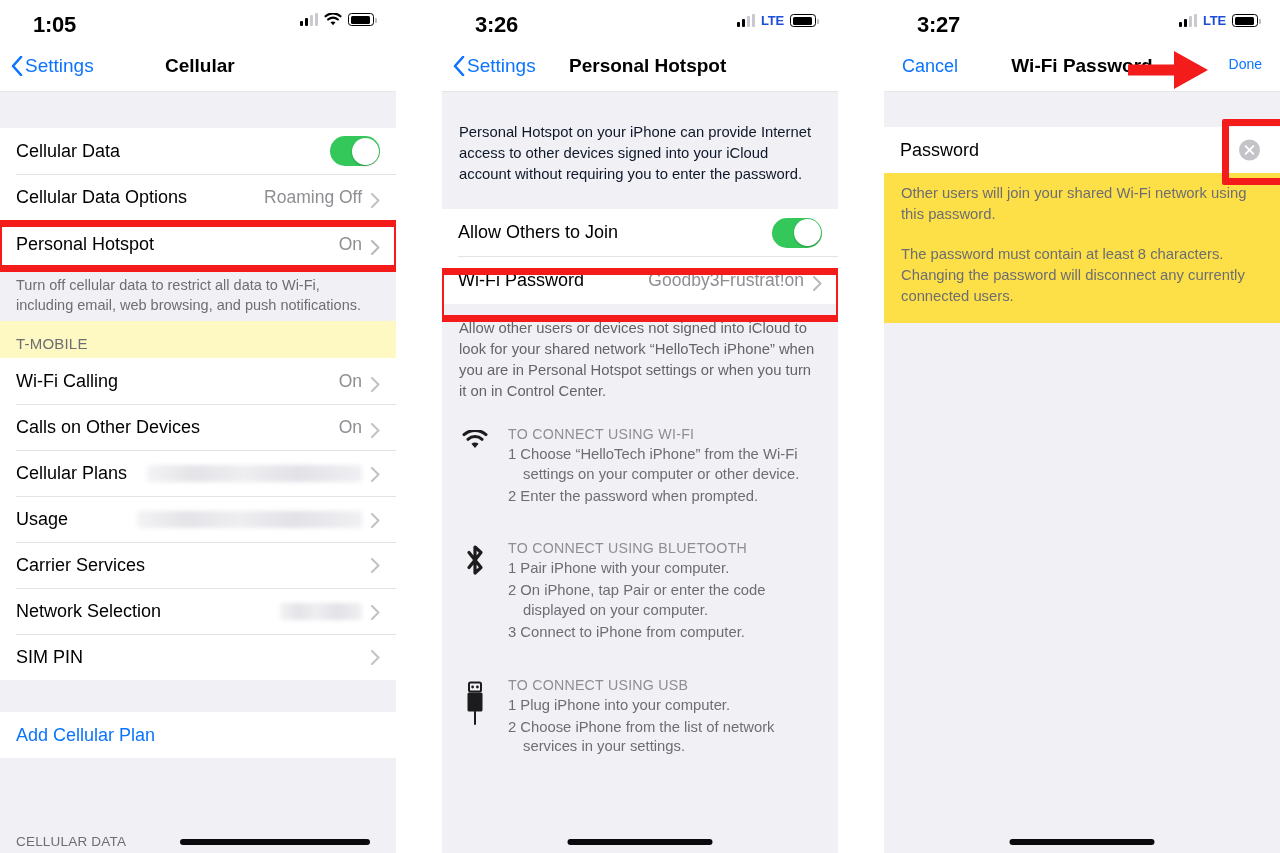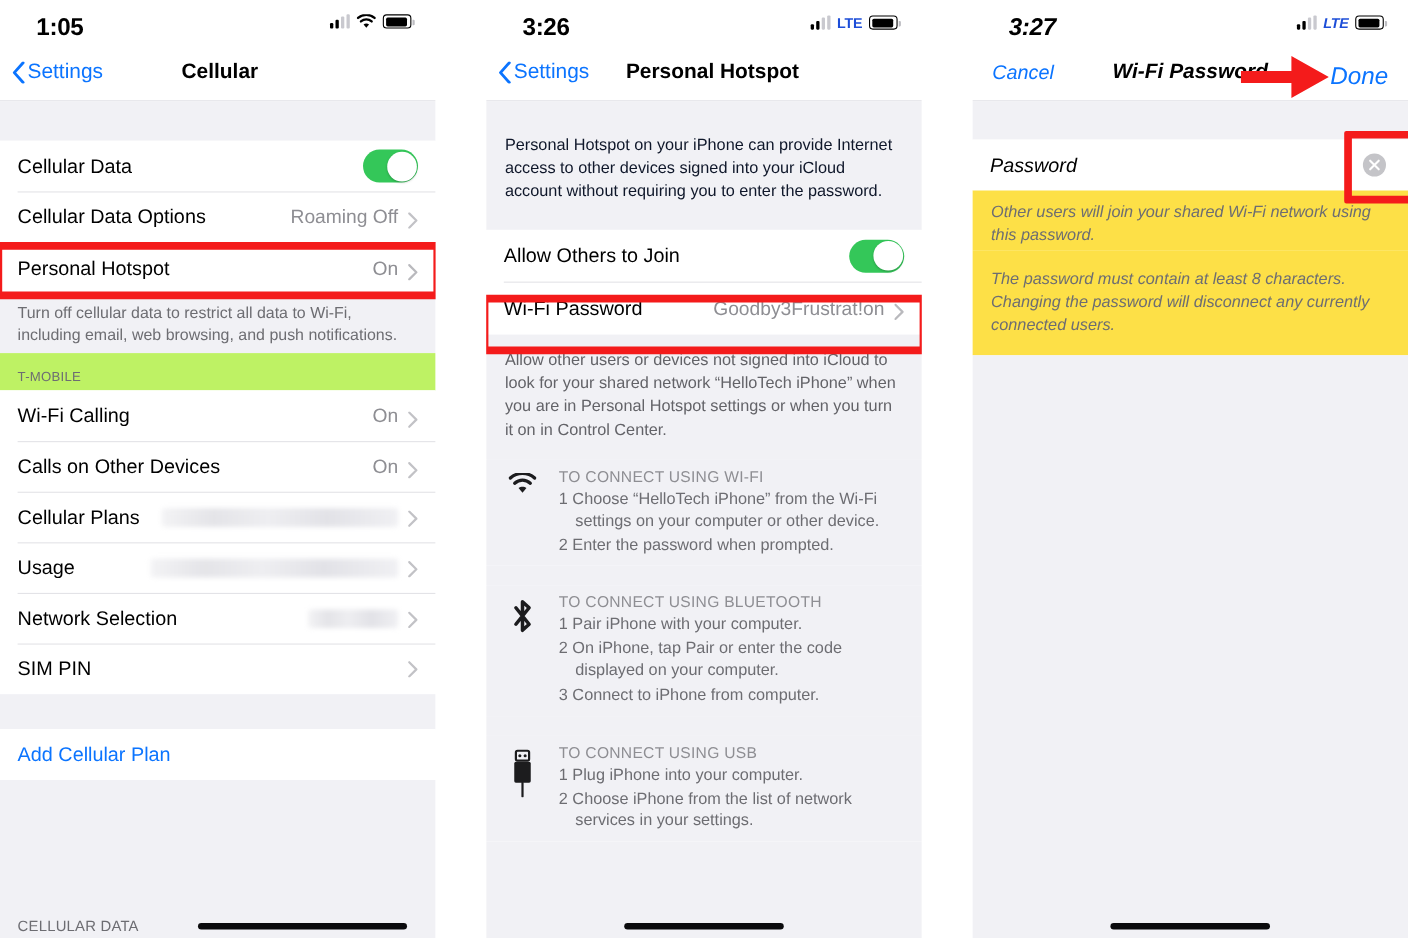--- a/index.html
+++ b/index.html
@@ -12,21 +12,21 @@
   .board { position: relative; width: 1280px; height: 853px; background:#ffffff; }
 
   
   .phone {
     position: absolute; top: 0; height: 853px;
     background: #ffffff;
     overflow: hidden;
   }
   #phone1 { left: 0px;   width: 396px; }
   #phone2 { left: 442px; width: 396px; }
-  #phone3 { left: 884px; width: 396px; font-style: italic; }
+  #phone3 { left: 884px; width: 396px; }
 
   
   .statusbar {
     height: 44px; position: relative;
     background: #ffffff;
   }
   .sb-time {
     position: absolute; left: 33px; top: 12px;
     font-size: 22px; font-weight: bold; color: #000;
     letter-spacing: -0.3px;
@@ -63,21 +63,21 @@
   .nav-title {
     position:absolute; left:0; right:0; top:11px;
     text-align:center; font-size: 19px; font-weight: bold; color:#000;
   }
   #phone1 .nav-title { text-align:left; left: 165px; }
   #phone2 .nav-title { text-align:left; left: 127px; }
   .nav-left-btn {
     position:absolute; left: 18px; top: 12px; font-size:18px; color:#0b74ff;
   }
   .nav-right-btn {
-    position:absolute; right: 18px; top: 12px; font-size:22px; color:#0b74ff;
+    position:absolute; right: 18px; top: 12px; font-size:14px; color:#0b74ff;
   }
 
   
   .gap { background:#f1f1f5; }
   .group { background:#ffffff; }
   .row {
     position:relative; display:flex; align-items:center;
     height: 46px; padding: 0 16px; background:#ffffff;
   }
   .row + .row::before {
@@ -97,22 +97,22 @@
   }
   .toggle::after{
     content:""; position:absolute; right:1.5px; top:1.5px; width:27px; height:27px;
     border-radius:50%; background:#fff; box-shadow:0 1px 2px rgba(0,0,0,.25);
   }
   .footnote {
     background:#f1f1f5; padding: 8px 16px 6px 16px;
     font-size: 14.5px; line-height: 1.35; color:#6d6d72;
   }
   .grouphdr {
-    background:#bef264; padding: 14px 16px 6px 16px;
-    font-size: 12px; color:#6d6d72; letter-spacing: .2px;
+    background:#fef9c3; padding: 14px 16px 6px 16px;
+    font-size: 15px; color:#6d6d72; letter-spacing: .2px;
   }
   .linkrow { font-size:18px; color:#0b74ff; }
 
   
   .blurb {
     background:#f1f1f5; padding: 30px 17px 24px 17px;
     font-size: 14.8px; line-height: 1.42; color:#0f172a;
   }
   .blurb2 {
     background:#f1f1f5; padding: 14px 17px 16px 17px;
@@ -264,20 +264,28 @@
             <span class="blurbox" style="width:215px"></span>
             <svg class="chev" viewBox="0 0 9 15">
                 <path d="M1 1l6.5 6.5L1 14" stroke="#c2c2c6" stroke-width="2" fill="none" stroke-linecap="round" stroke-linejoin="round"></path>
               </svg>
           </span>
         </div>
         <div class="row">
           <span class="row-label">Usage</span>
           <span class="row-right">
             <span class="blurbox" style="width:225px"></span>
+            <svg class="chev" viewBox="0 0 9 15">
+                <path d="M1 1l6.5 6.5L1 14" stroke="#c2c2c6" stroke-width="2" fill="none" stroke-linecap="round" stroke-linejoin="round"></path>
+              </svg>
+          </span>
+        </div>
+        <div class="row">
+          <span class="row-label">Carrier Services</span>
+          <span class="row-right">
             <svg class="chev" viewBox="0 0 9 15">
                 <path d="M1 1l6.5 6.5L1 14" stroke="#c2c2c6" stroke-width="2" fill="none" stroke-linecap="round" stroke-linejoin="round"></path>
               </svg>
           </span>
         </div>
         <div class="row">
           <span class="row-label">Network Selection</span>
           <span class="row-right">
             <span class="blurbox" style="width:82px"></span>
             <svg class="chev" viewBox="0 0 9 15">

